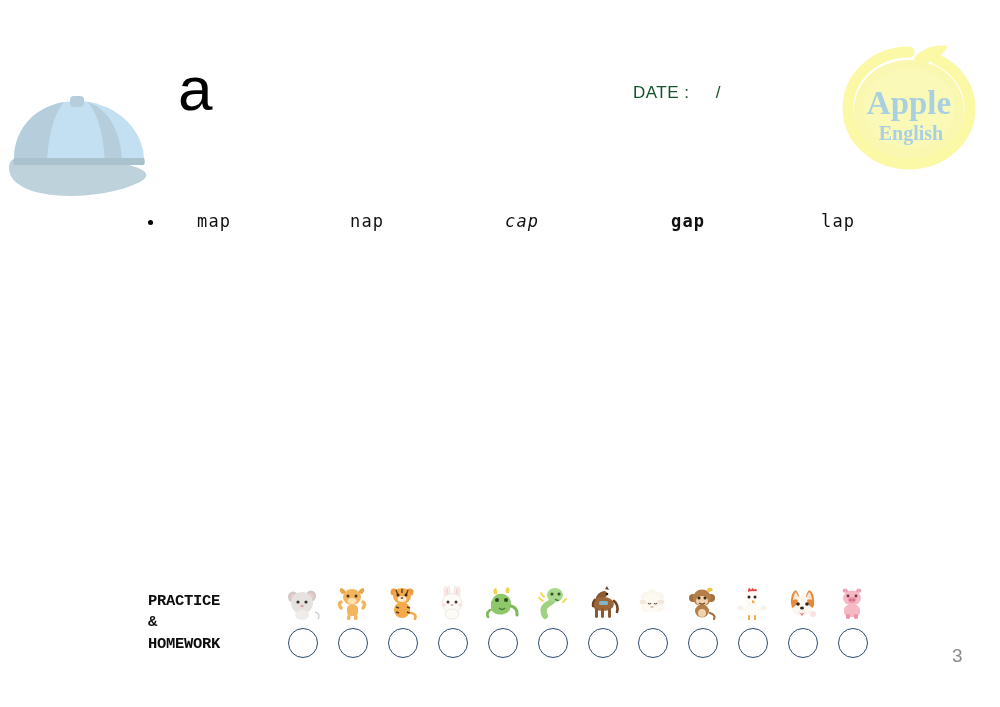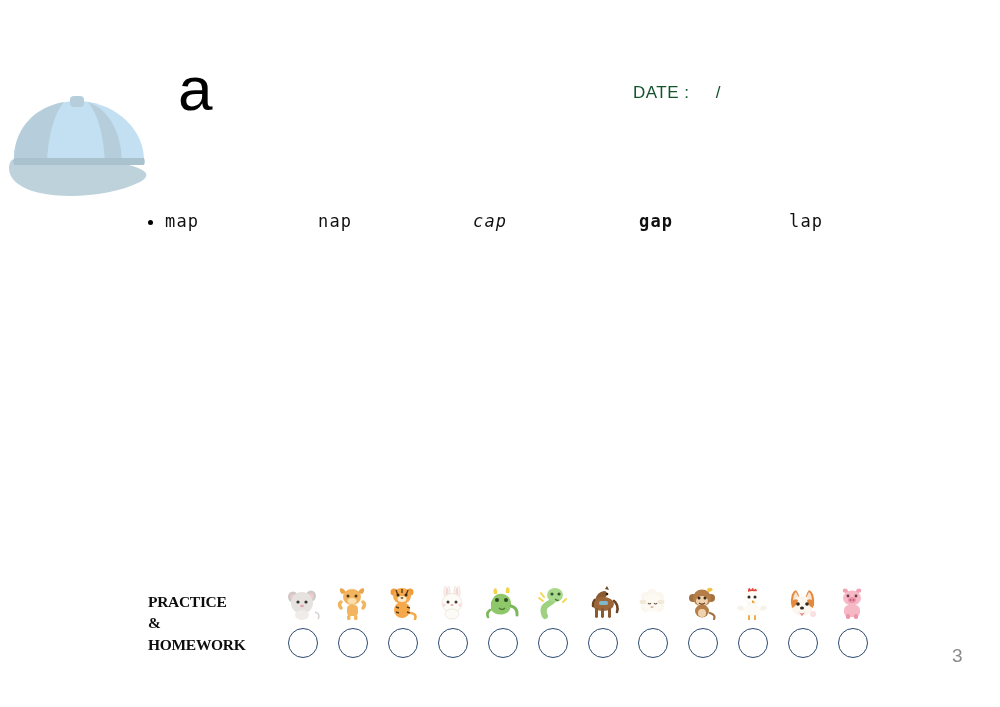--- a/index.html
+++ b/index.html
@@ -78,41 +78,42 @@
     background: #000000;
   }
   .word-cell {
     position: absolute;
     top: 0;
     font-family: "DejaVu Sans Mono", monospace;
     font-size: 17px;
     color: #101010;
     letter-spacing: 1.2px;
     white-space: pre;
+    margin-left: 32px;
   }
   .c0 { left: 17px; }
   .c1 { left: 170px; }
   .c2 { left: 325px; font-style: italic; }
   .c3 { left: 491px; font-weight: bold; }
   .c4 { left: 641px; }
 
   
   #practice-section {
     position: absolute;
     left: 148px;
     top: 586px;
     width: 730px;
     height: 82px;
   }
   #practice-label {
     position: absolute;
     left: 0;
     top: 5px;
     width: 120px;
-    font-family: Liberation Serif, serif;
+    font-family: Liberation Mono, monospace;
     font-size: 15.5px;
     font-weight: 700;
     letter-spacing: -0.3px;
     line-height: 1.38;
     color: #0d0d0d;
     text-transform: uppercase;
   }
   #practice-label div { white-space: nowrap; }
 
   #sticker-track {
@@ -169,20 +170,32 @@
       <rect x="68" y="0" width="14" height="11" rx="4" fill="#b6cedb"></rect>
       <path d="M12 64 C10 62 7 67 7 72 C7 82 16 92 38 97 C66 103 110 100 138 86 C144 83 146 79 143 76 C136 70 120 66 100 65 L12 64 Z" fill="#bdd2db"></path>
       <path d="M12 62 L142 62 C143 65 143 67 142 69 L12 69 C11 66 11 64 12 62 Z" fill="#a9c2cd"></path>
     </svg>
   </div>
 
   <div id="letter-heading">a</div>
 
   <div id="date-block"><span>DATE :</span><span>     </span><span>/</span></div>
 
+  <div id="logo">
+    <svg width="146" height="130" viewBox="0 0 146 130">
+      <g>
+        <path d="M73 18 C104 18 128 40 128 68 C128 96 104 118 73 118 C42 118 18 96 18 68 C18 40 42 18 73 18 Z" fill="#f9f7b0"></path>
+        <path d="M73 10 C40 10 12 34 12 66 C12 98 40 122 73 122 C106 122 134 98 134 66 C134 44 120 26 100 17" fill="none" stroke="#fbf8a6" stroke-width="11" stroke-linecap="round"></path>
+        <path d="M78 16 C86 6 100 2 112 4 C106 16 94 22 80 22 Z" fill="#fbf8a6"></path>
+        <ellipse cx="73" cy="66" rx="46" ry="40" fill="#fcf9b8" opacity="0.85"></ellipse>
+      </g>
+      <text x="73" y="72" text-anchor="middle" font-family="'Liberation Serif', serif" font-size="33" font-weight="700" fill="#a9d0e2">Apple</text>
+      <text x="75" y="98" text-anchor="middle" font-family="'Liberation Serif', serif" font-size="20" font-weight="700" fill="#a9d0e2">English</text>
+    </svg>
+  </div>
 
   <div id="word-list">
 
     <div class="word-row">
       <span class="row-bullet"></span>
       <span class="word-cell c0">map</span>
       <span class="word-cell c1">nap</span>
       <span class="word-cell c2">cap</span>
       <span class="word-cell c3">gap</span>
       <span class="word-cell c4">lap</span>

